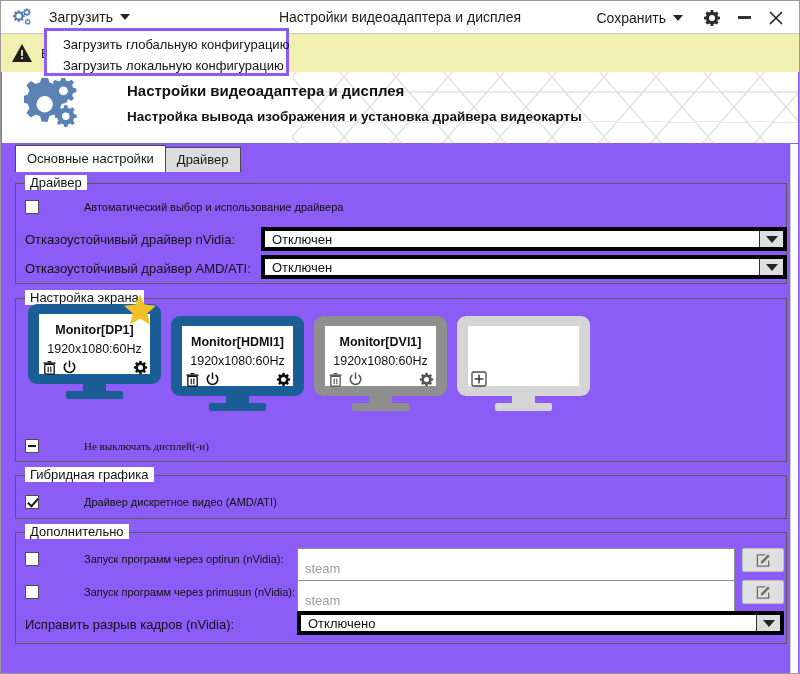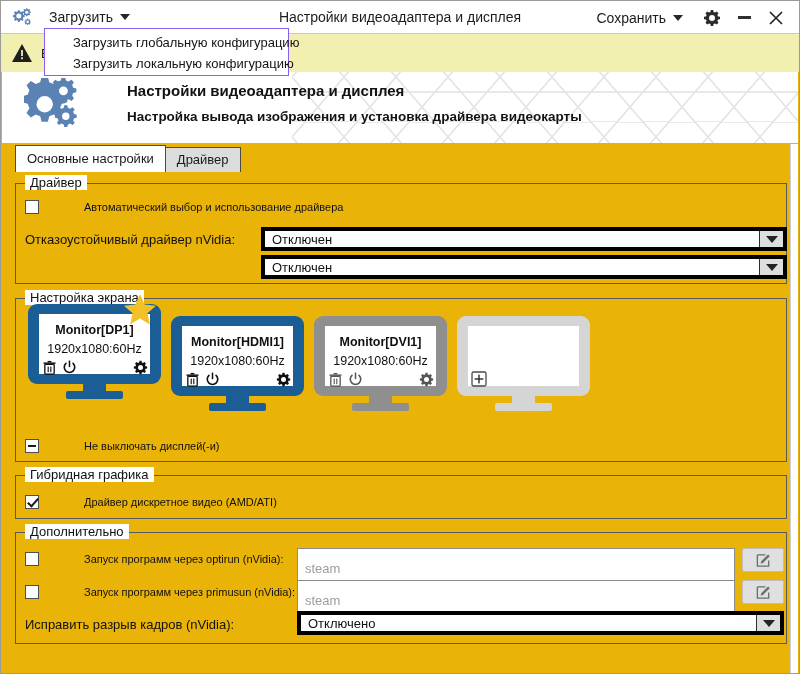--- a/index.html
+++ b/index.html
@@ -7,21 +7,21 @@
     margin: 0; padding: 0;
     width: 800px; height: 674px;
     font-family: "Liberation Sans", sans-serif;
     background: #ffffff;
     overflow: hidden;
   }
   #app {
     position: relative;
     width: 800px; height: 674px;
     border: 1px solid #9a9a9a;
-    background: #eab308;
+    background: #8b5cf6;
   }
 
   
   .titlebar {
     position: absolute; left: 0; top: 0;
     width: 798px; height: 33px;
     background: #ffffff;
     border-bottom: 1px solid #c9c9c9;
     display: flex; align-items: center;
   }
@@ -67,23 +67,23 @@
     font-size: 13px; color: #1a1a1a;
     overflow: hidden;
   }
   .warn-text { white-space: nowrap; }
 
   
   .dropdown {
     position: absolute; left: 43px; top: 27px;
     width: 245px; height: 48px;
     background: #ffffff;
-    border: 1px solid #8b5cf6;
+    border: 3px solid #8b5cf6;
     z-index: 60;
-    padding: 3px 16px;
+    padding: 3px 4px;
   }
   .dd-item {
     height: 21px; line-height: 21px;
     padding: 0 12px;
     font-size: 13px; color: #141414;
     white-space: nowrap; cursor: default;
   }
 
   
   .banner {
@@ -346,20 +346,21 @@
   </div>
 
   <div class="fieldlabel" style="left:24px; top:231px;">Отказоустойчивый драйвер nVidia:</div>
   <div class="combo" style="left:260px; top:226px; width:526px;">
     <span class="val">Отключен</span>
     <span class="arrowbox">
         <span class="caret"></span>
       </span>
   </div>
 
+  <div class="fieldlabel" style="left:24px; top:260px;">Отказоустойчивый драйвер AMD/ATI:</div>
   <div class="combo" style="left:260px; top:254px; width:526px;">
     <span class="val">Отключен</span>
     <span class="arrowbox">
         <span class="caret"></span>
       </span>
   </div>
 
   <div class="groupbox" style="left:14px; top:297px; width:772px; height:164px;">
     <span class="gb-legend">Настройка экрана</span>
   </div>
@@ -464,21 +465,21 @@
       <rect x="57" y="82" width="23" height="9" fill="#d5d5d5"></rect>
       <rect x="40" y="89" width="57" height="8" rx="2" fill="#d5d5d5"></rect>
     </svg>
     <svg style="position:absolute; left:16px; top:57px;" width="16" height="16" viewBox="0 0 16 16">
       <rect x="1" y="1" width="14" height="14" rx="1.5" fill="none" stroke="#4a4a4a" stroke-width="1.3"></rect>
       <rect x="7.3" y="3.6" width="1.4" height="8.8" fill="#2c2c2c"></rect>
       <rect x="3.6" y="7.3" width="8.8" height="1.4" fill="#2c2c2c"></rect>
     </svg>
   </div>
 
-  <div class="cb-row" style="left:24px; top:438px;">
+  <div class="cb-row" style="left:24px; top:438px;font-family:Liberation Serif, serif;">
     <span class="checkbox partial"></span>
     <span class="lbl">Не выключать дисплей(-и)</span>
   </div>
 
   <div class="groupbox" style="left:14px; top:474px; width:772px; height:44px;">
     <span class="gb-legend">Гибридная графика</span>
   </div>
   <div class="cb-row" style="left:24px; top:494px;">
     <span class="checkbox checked"></span>
     <span class="lbl">Драйвер дискретное видео (AMD/ATI)</span>

